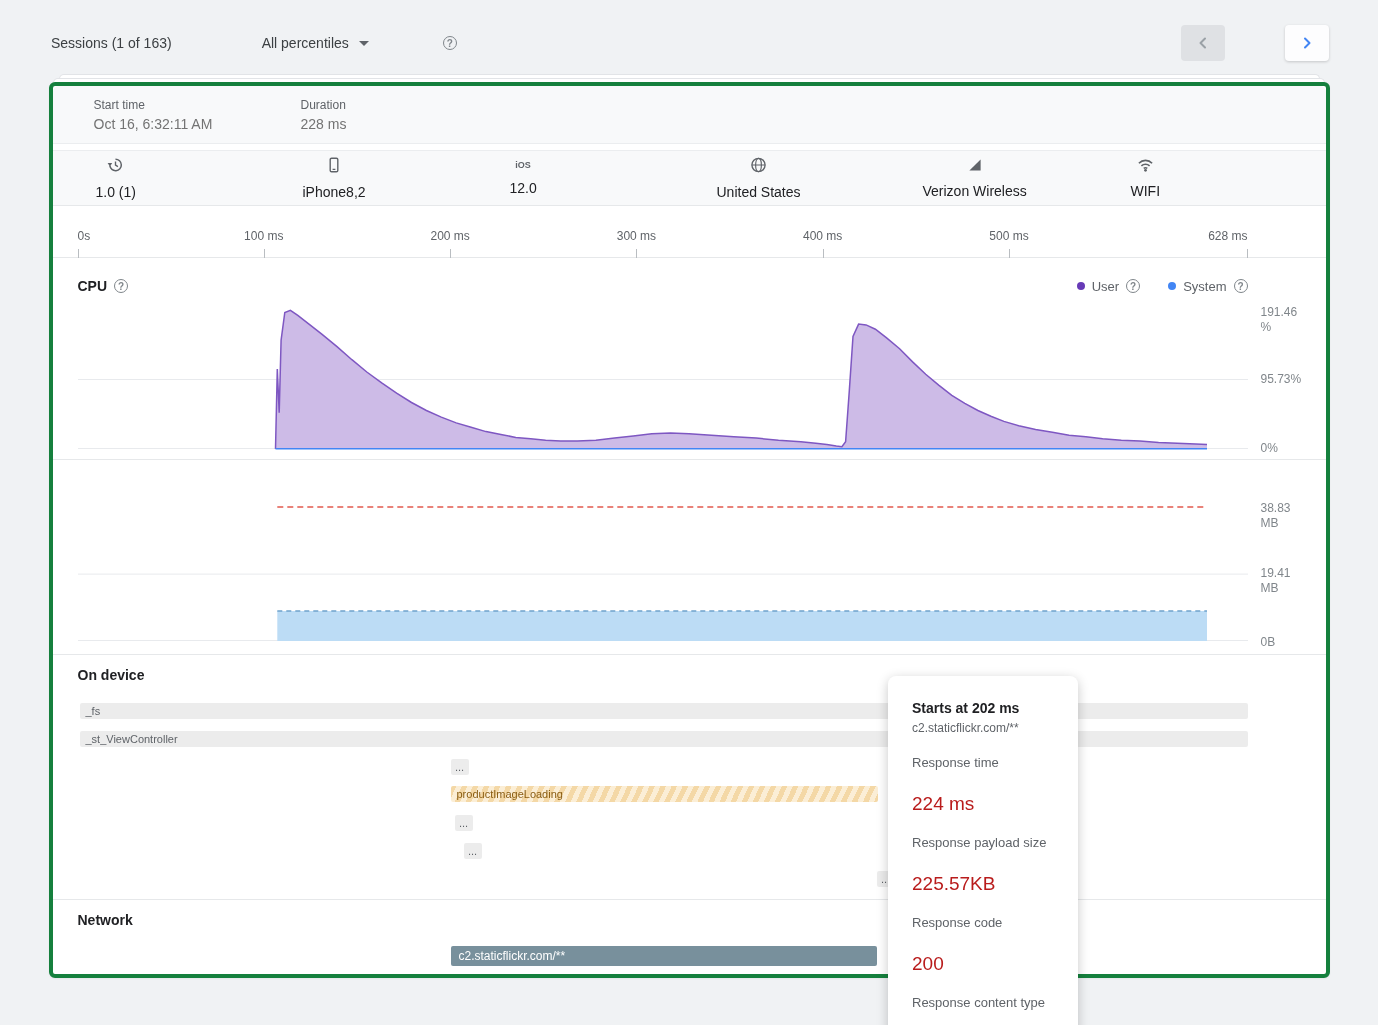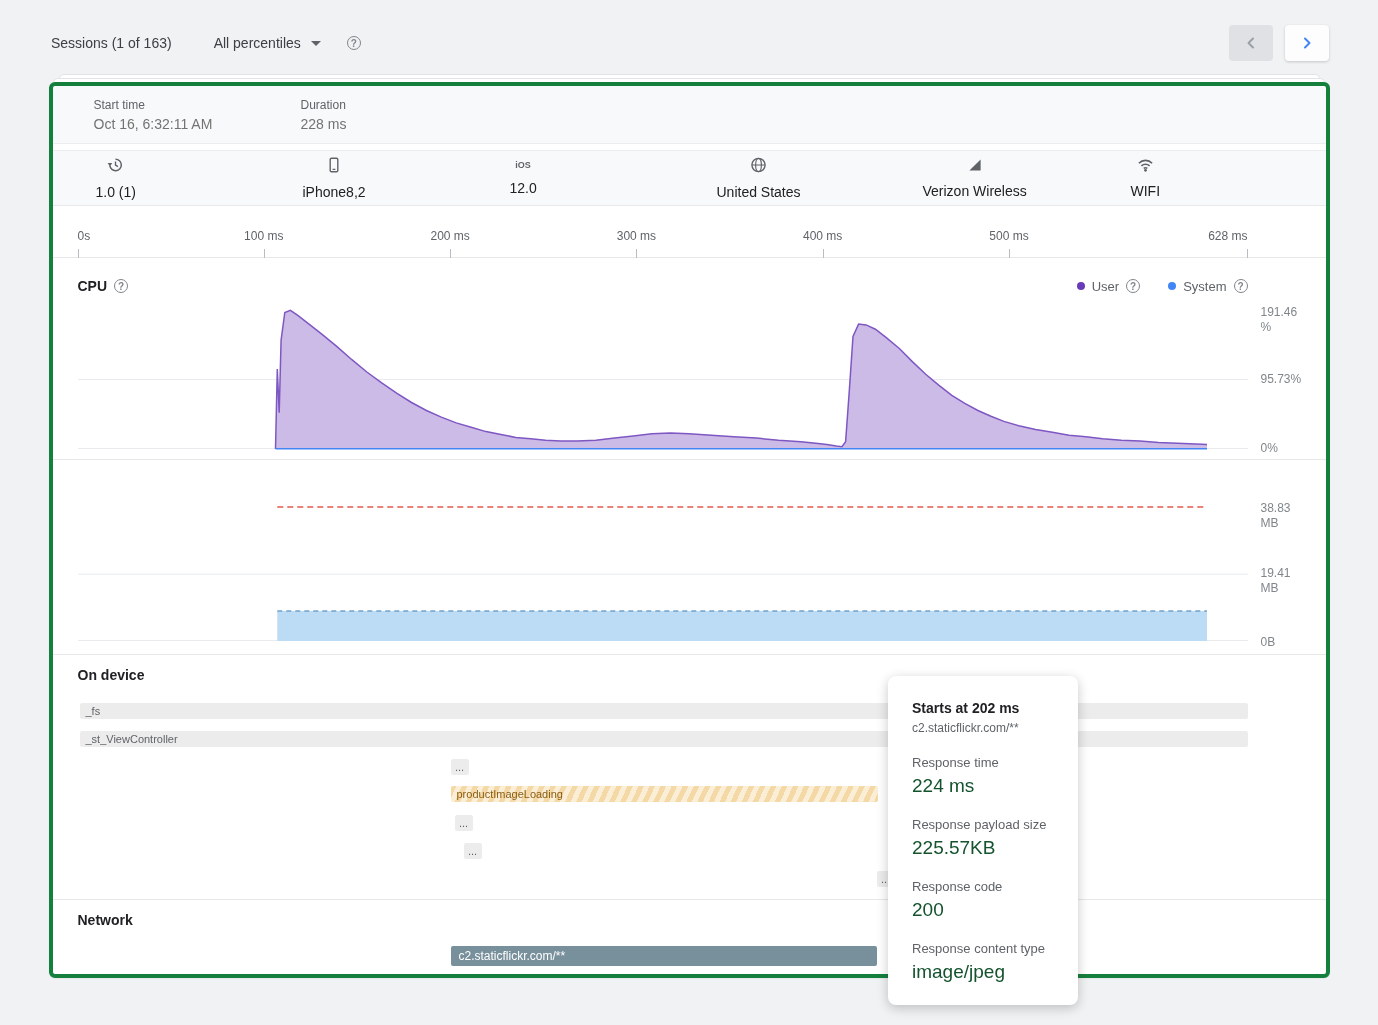--- a/index.html
+++ b/index.html
@@ -5,21 +5,21 @@
   * { box-sizing: border-box; margin: 0; padding: 0; }
   html,body { width:1378px; height:1025px; }
   body {
     position: relative;
     background: #f0f2f4;
     font-family: "Liberation Sans", sans-serif;
     color: #202124;
     overflow: hidden;
   }
   
-  .topbar { display:flex; align-items:center; padding:25px 49px 0 51px; height:61px; }
+  .topbar { display:flex; align-items:center; padding:25px 49px 0 51px; height:61px;gap:48px; }
   .sessions-label { font-size:14px; color:#3c4043; margin-right:42px; }
   .dropdown { display:flex; align-items:center; gap:10px; cursor:pointer; margin-right:26px; }
   .dropdown-label { font-size:14px; color:#3c4043; }
   .caret { width:0; height:0; border-left:5px solid transparent; border-right:5px solid transparent; border-top:5px solid #5f6368; }
   .help { display:inline-flex; align-items:center; justify-content:center; width:14px; height:14px;
           border:1.4px solid #80868b; border-radius:50%; color:#80868b; font-size:10px; font-weight:bold; flex:0 0 auto; }
   .help::after { content:"?"; }
   .spacer { flex:1; }
   .navbtn { width:44px; height:36px; border-radius:4px; display:flex; align-items:center; justify-content:center; cursor:pointer; border:none; }
   .navbtn.prev { background:#dfe1e4; margin-right:12px; }
@@ -72,21 +72,21 @@
   .tbar.hatched { background:repeating-linear-gradient(115deg,#f4d8a6 0px,#f4d8a6 5px,#fbeed6 5px,#fbeed6 10px); color:#8a5d13; }
   .nbar { position:absolute; height:20px; background:#78909c; border-radius:2px; font-size:12px; line-height:20px; color:#fff;
           overflow:hidden; white-space:nowrap; }
   .nbar .tlabel { padding:0 8px; }
   
   .tooltip-card { position:absolute; left:888px; top:676px; width:190px; min-height:328px; background:#fff; border-radius:8px;
                   box-shadow:0 3px 12px rgba(0,0,0,.22); padding:22px 24px; z-index:20; }
   .tt-title { font-size:14px; font-weight:bold; color:#202124; line-height:20px; }
   .tt-sub { font-size:12px; color:#5f6368; margin-top:3px; }
   .tt-label { font-size:13px; color:#5f6368; margin-top:20px; }
-  .tt-value { font-size:19px; color:#14532d; margin-top:5px; }
+  .tt-value { font-size:19px; color:#b91c1c; margin-top:23px; }
   svg.icon { display:block; }
 </style>
 </head>
 <body>
 
 <div class="topbar">
   <span class="sessions-label">Sessions (1 of 163)</span>
   <div class="dropdown">
     <span class="dropdown-label">All percentiles</span>
     <span class="caret"></span>

